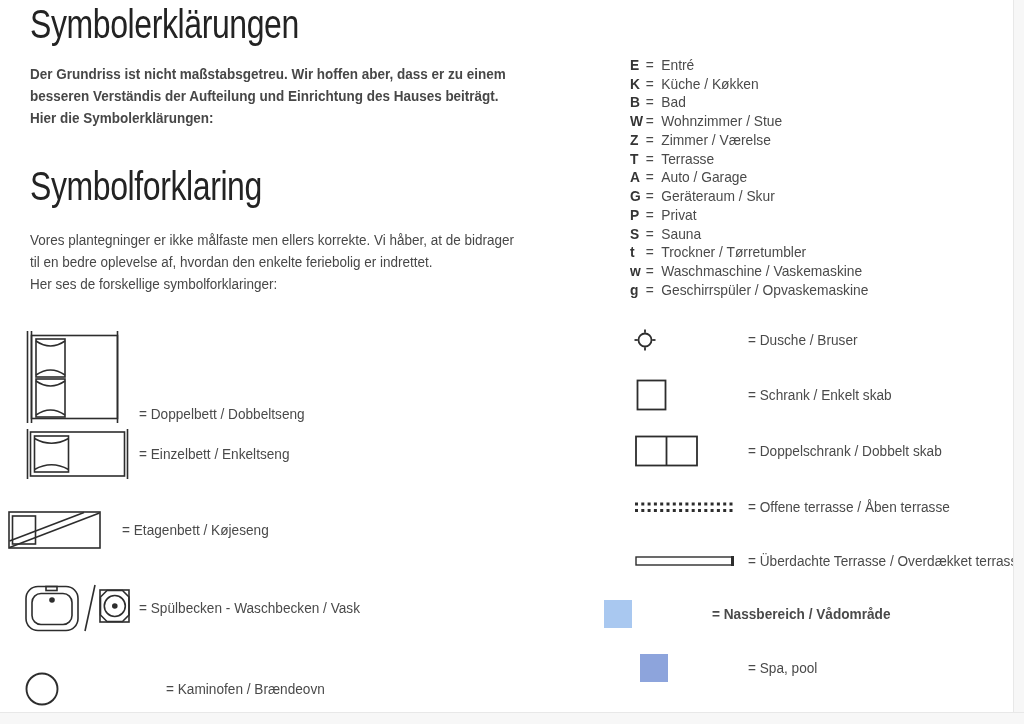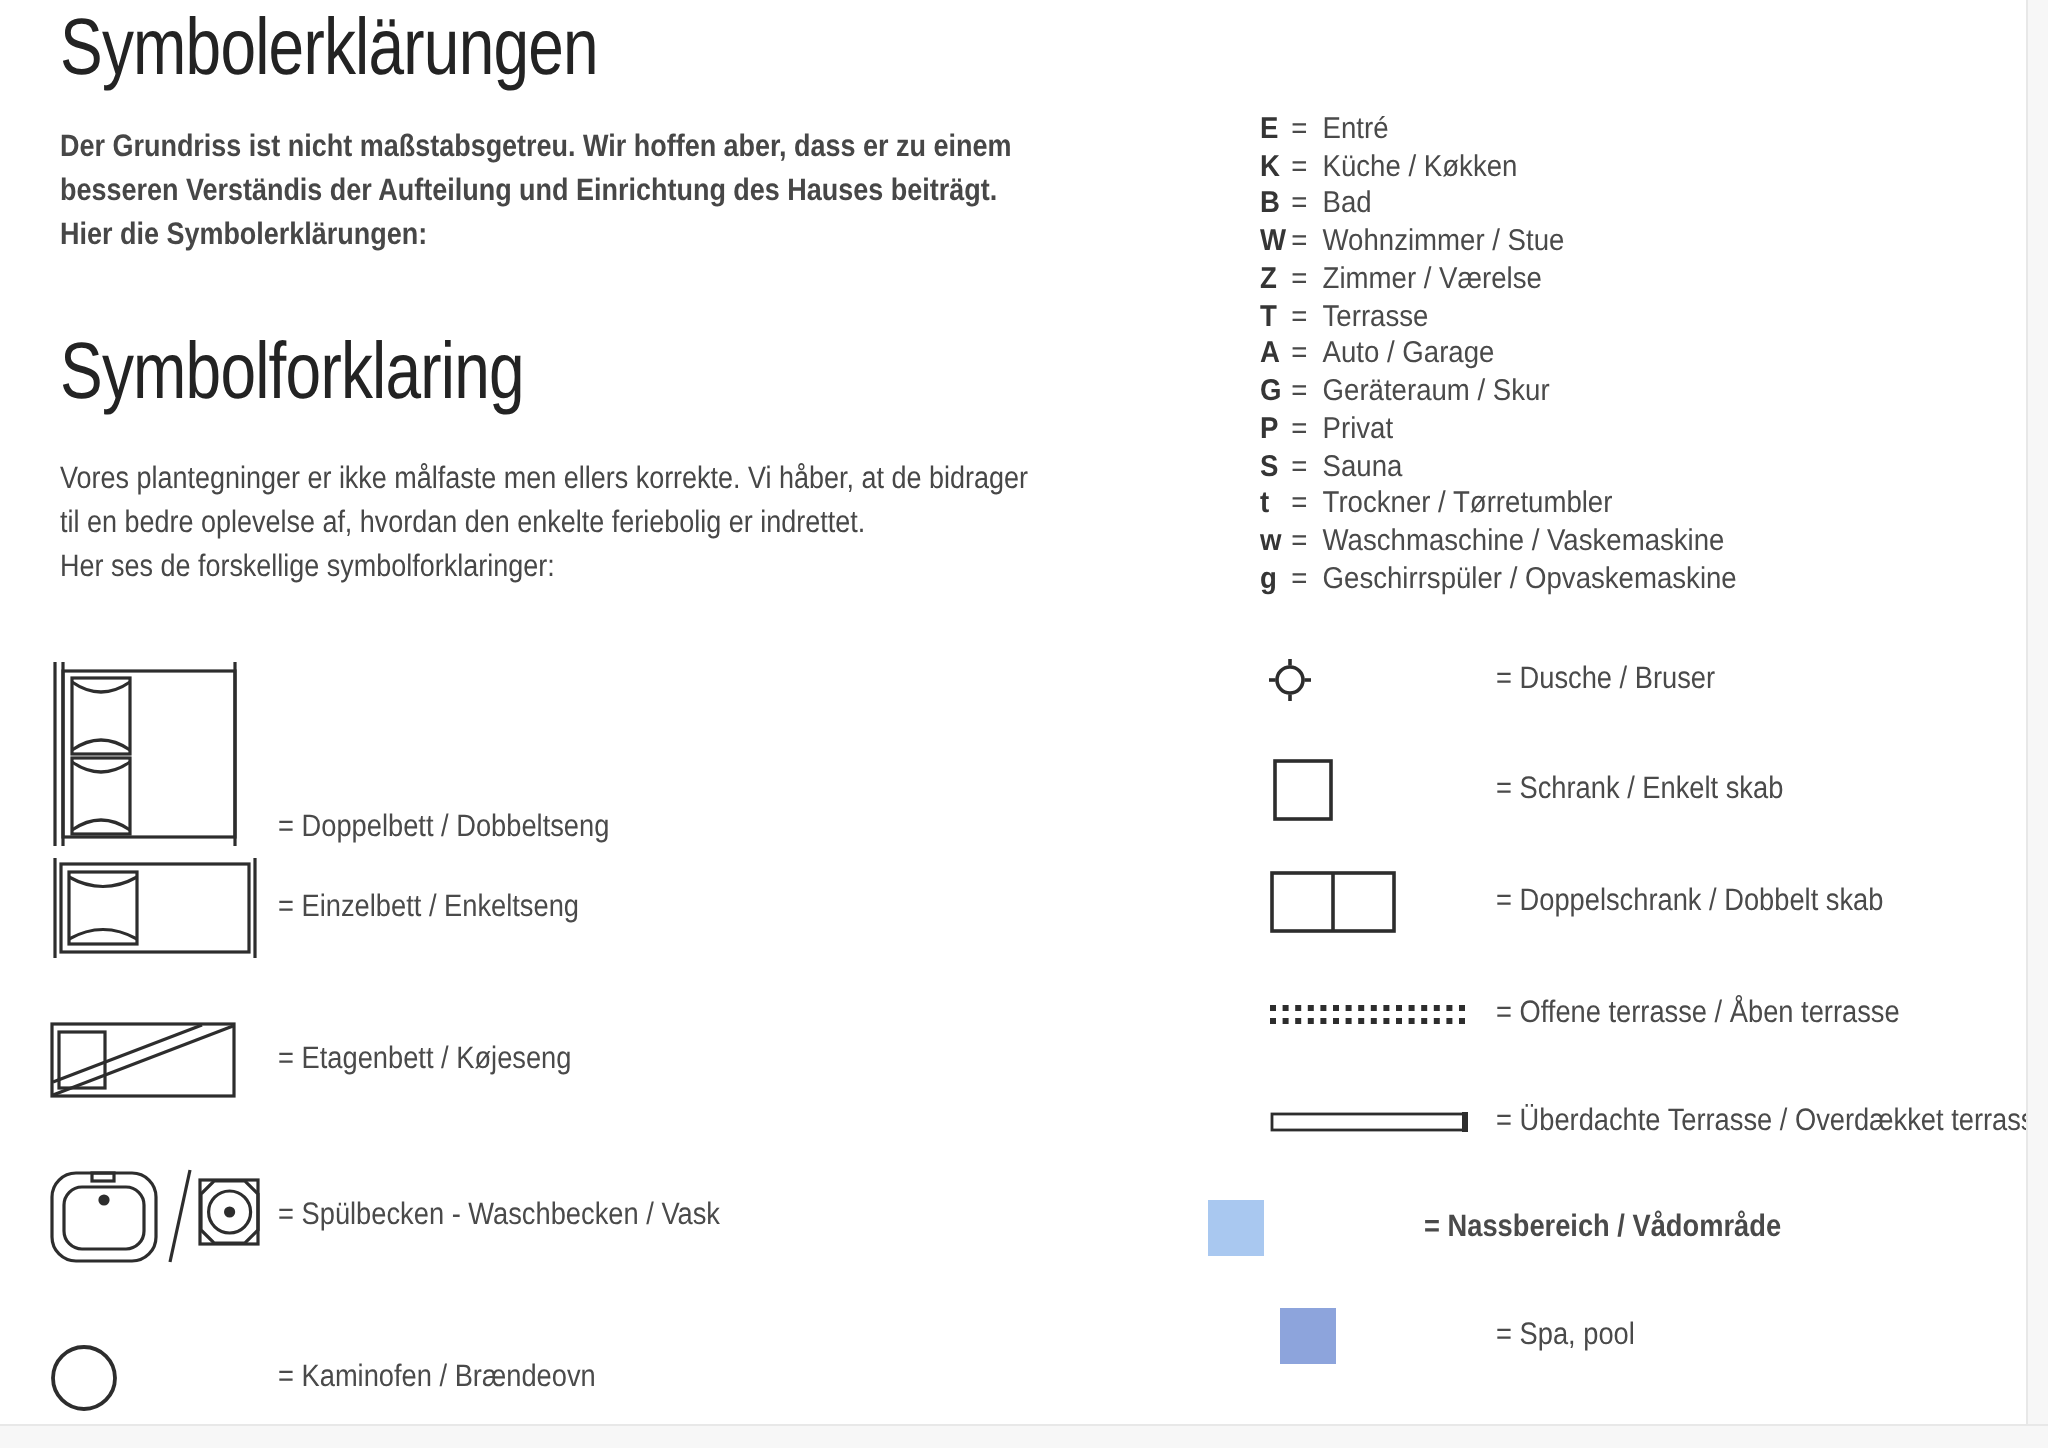--- a/index.html
+++ b/index.html
@@ -152,21 +152,21 @@
     <line x1="2.5" y1="0" x2="2.5" y2="50"></line>
     <rect x="5.5" y="3" width="94" height="44"></rect>
     <line x1="102.5" y1="0" x2="102.5" y2="50"></line>
     <rect x="9.5" y="7" width="34" height="36"></rect>
     <path d="M9.5,9.5 Q26.5,19 43.5,9.5"></path>
       <path d="M9.5,40.5 Q26.5,31 43.5,40.5"></path>
   </svg>
   <span class="sym-label" style="margin-left:9px;">= Einzelbett / Enkeltseng</span>
 </div>
 
-<div class="lrow" style="left:25px;top:511px;">
+<div class="lrow" style="left:8px;top:511px;">
   <svg class="sym" width="93" height="38" viewBox="0 0 93 38">
     <rect x="1" y="1" width="91" height="36"></rect>
     <rect x="4.5" y="5" width="23" height="28"></rect>
     <line x1="1.5" y1="36.5" x2="91.5" y2="2"></line>
     <line x1="1.5" y1="30" x2="76" y2="1.5"></line>
   </svg>
   <span class="sym-label" style="margin-left:21px;">= Etagenbett / Køjeseng</span>
 </div>
 
 <div class="lrow" style="left:25px;top:584px;">
@@ -177,21 +177,21 @@
     <circle class="fill" cx="27" cy="16" r="2.8"></circle>
     <line x1="60" y1="47" x2="70" y2="1"></line>
     <rect x="75" y="6" width="29" height="32"></rect>
     <polygon points="82,6.5 97.5,6.5 104,13 104,31 97.5,37.5 82,37.5 75.5,31 75.5,13"></polygon>
     <circle cx="89.8" cy="22" r="10.5"></circle>
     <circle class="fill" cx="89.8" cy="22" r="2.8"></circle>
   </svg>
   <span class="sym-label" style="margin-left:9px;">= Spülbecken - Waschbecken / Vask</span>
 </div>
 
-<div class="lrow" style="left:25px;top:672px;">
+<div class="lrow" style="left:25px;top:672px;gap:27px;">
   <svg class="sym" width="34" height="34" viewBox="0 0 34 34">
     <circle cx="17" cy="17" r="15.5" style="stroke-width:1.9;"></circle>
   </svg>
   <span class="sym-label" style="margin-left:80px;">= Kaminofen / Brændeovn</span>
 </div>
 
 <div class="lrow" style="left:634px;top:329px;text-align:right;">
   <svg class="sym" width="22" height="22" viewBox="0 0 22 22">
     <circle cx="11" cy="11" r="6.5" style="stroke-width:1.8;"></circle>
     <line x1="11" y1="0.5" x2="11" y2="3.8" style="stroke-width:1.8;"></line>

